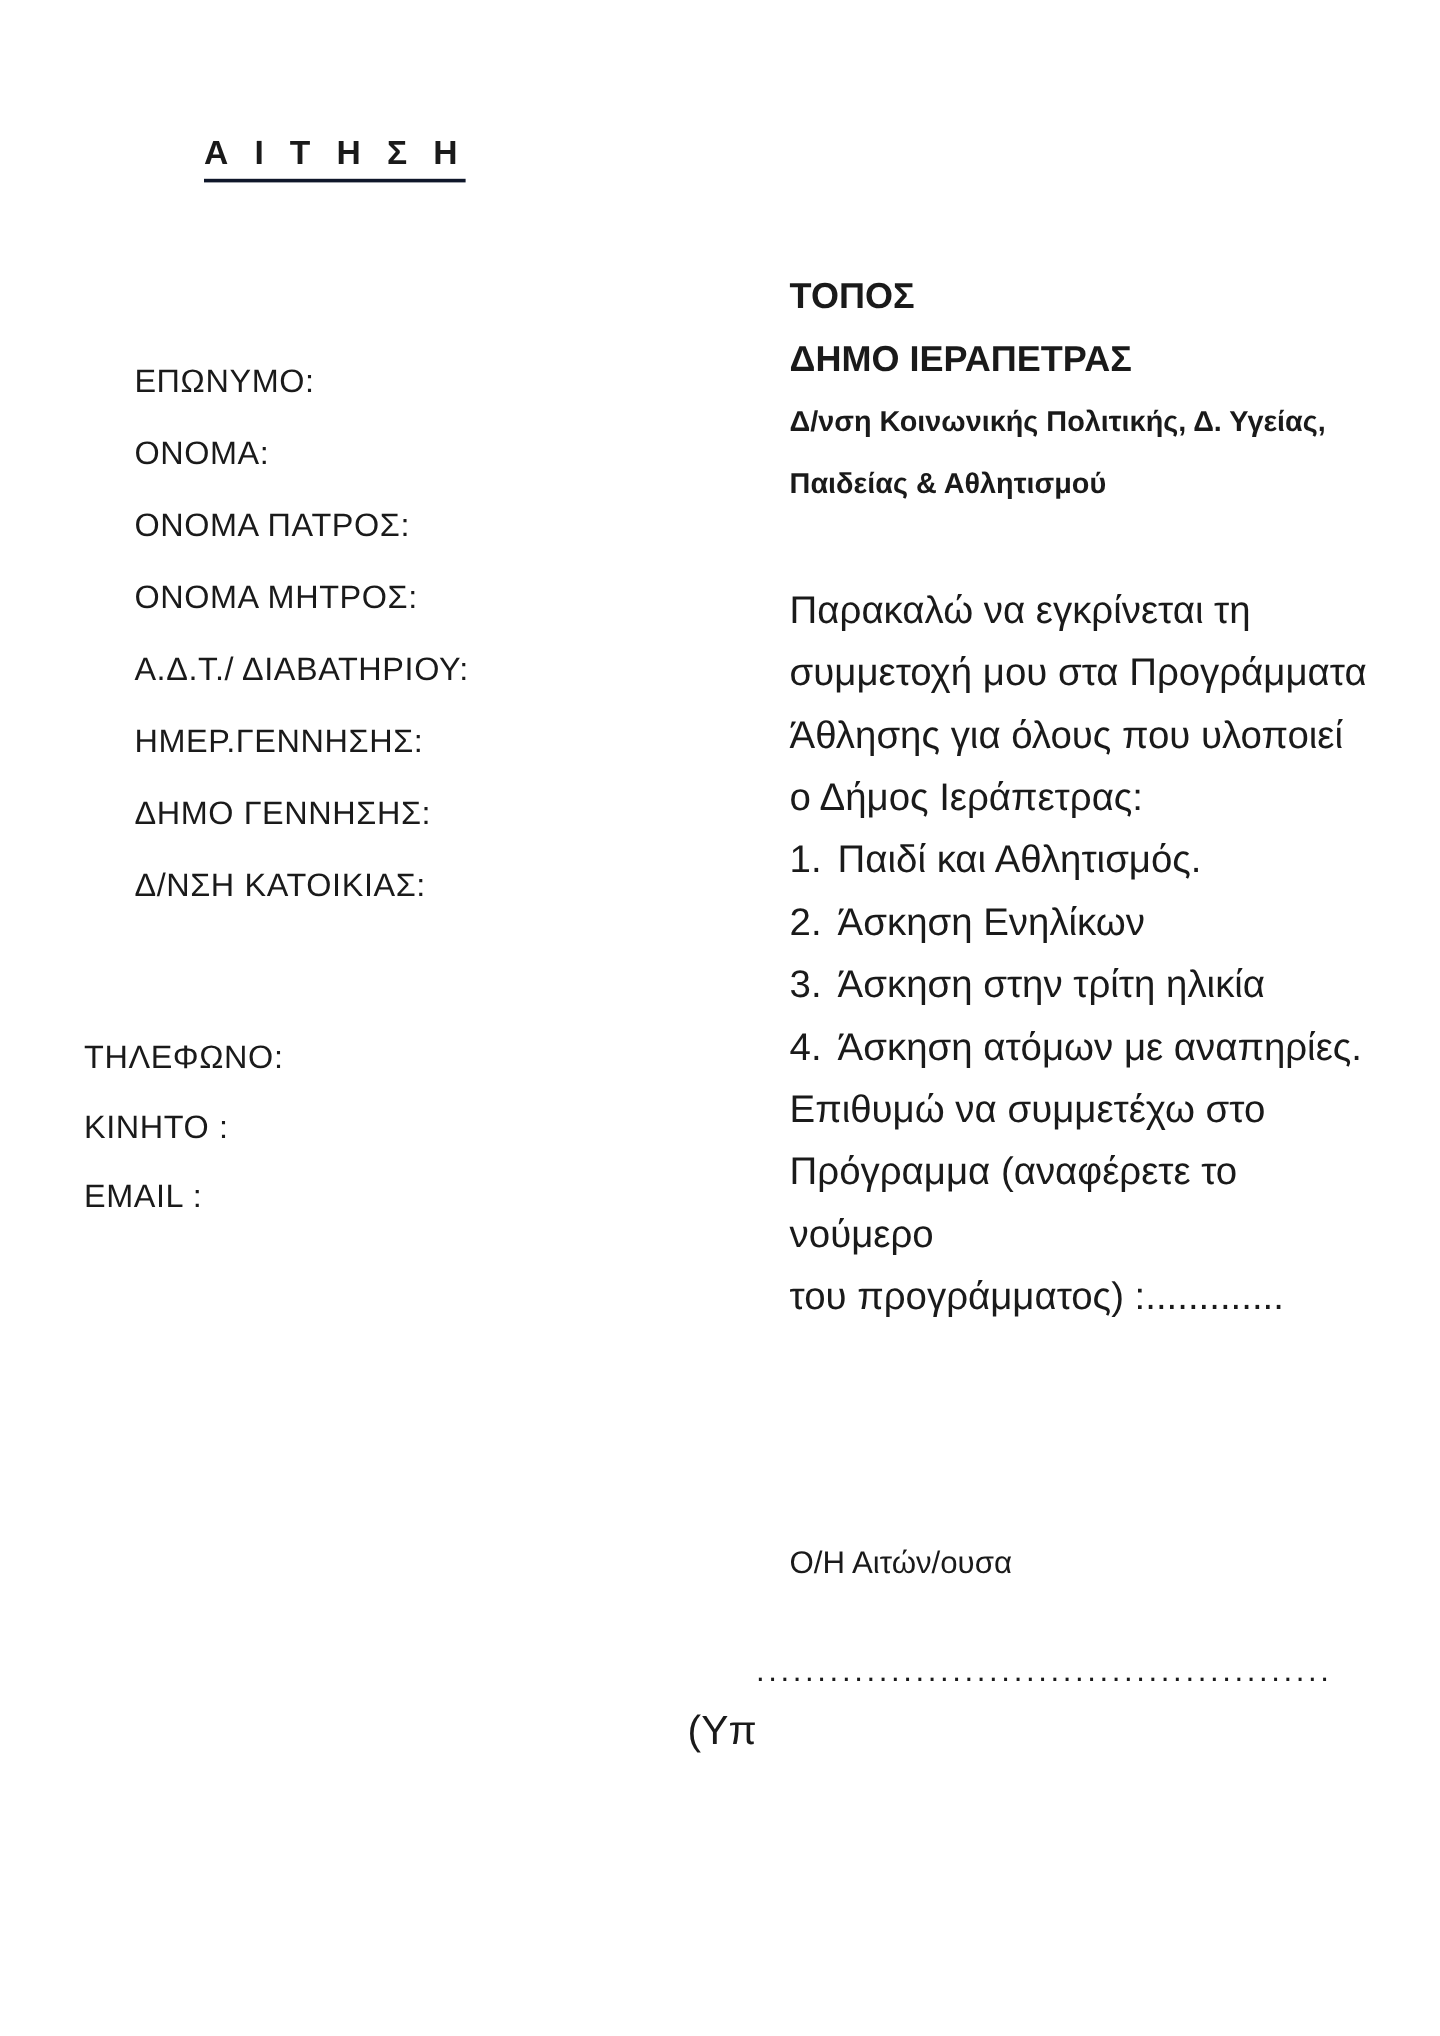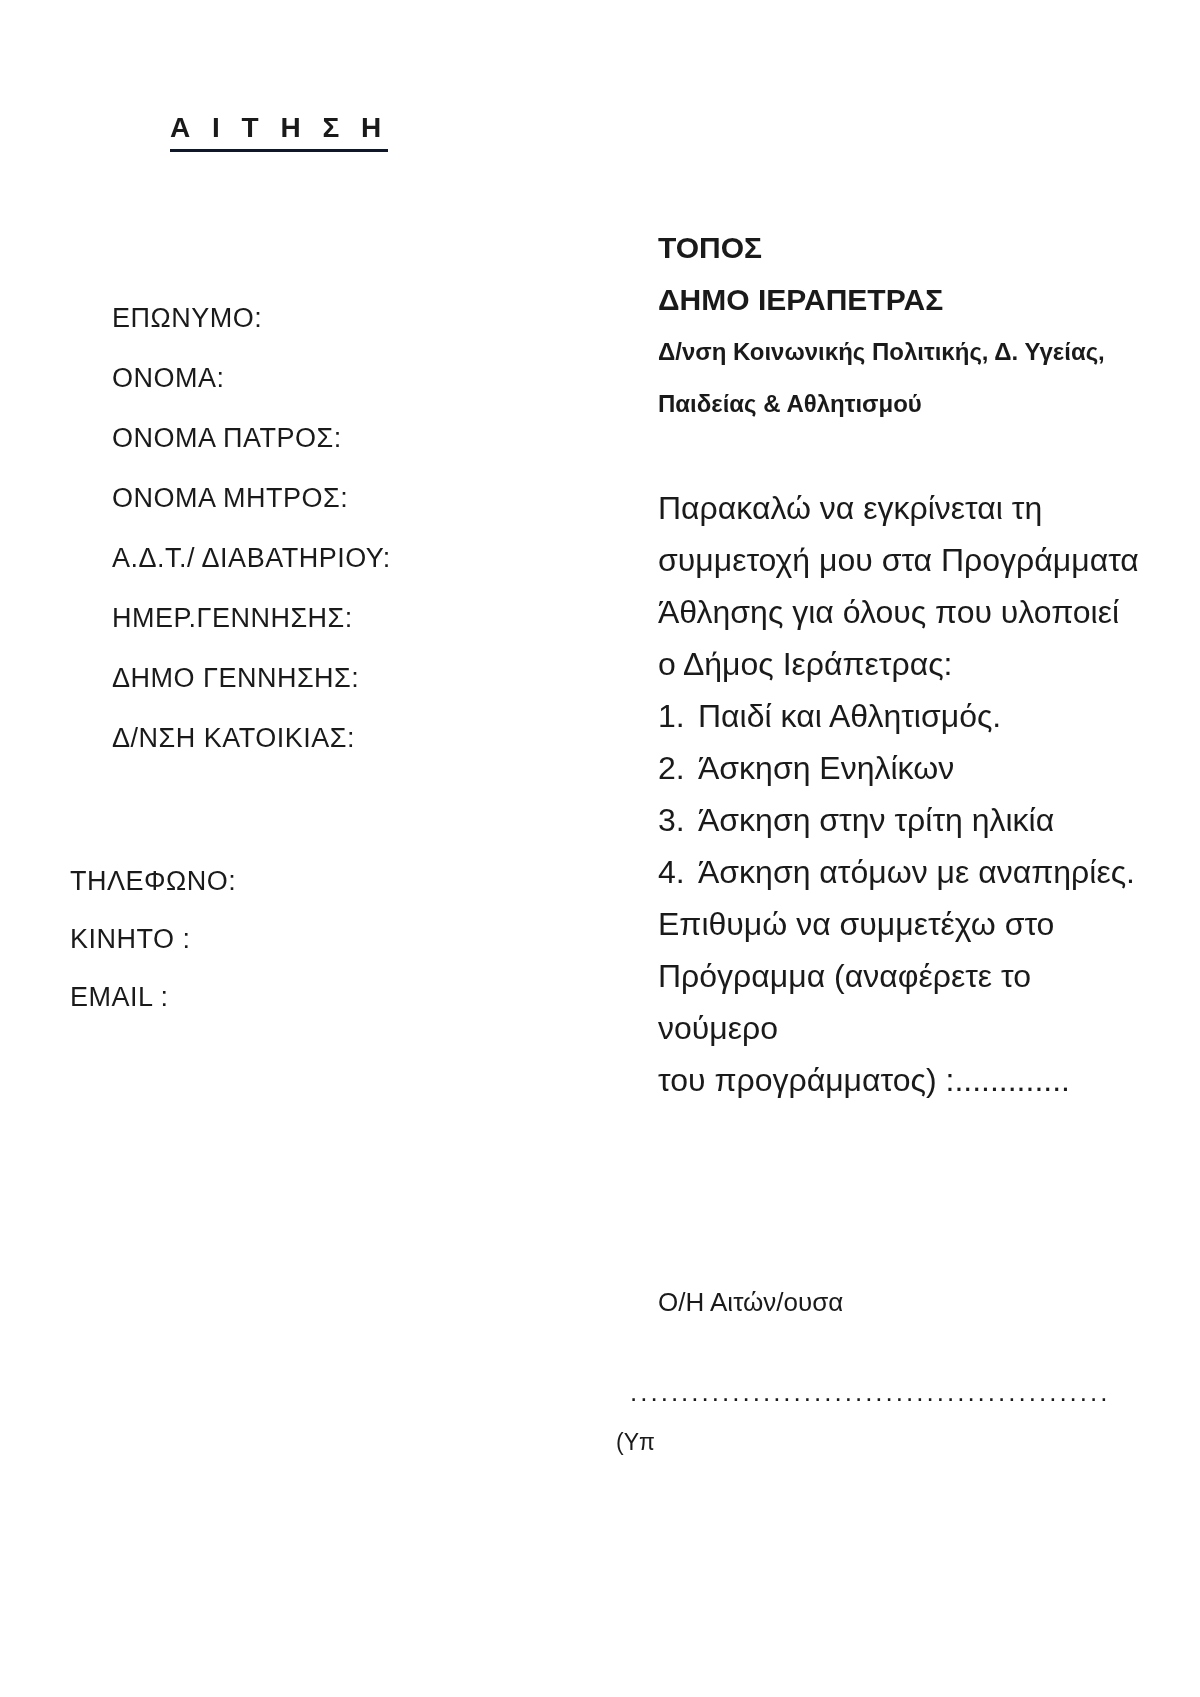--- a/index.html
+++ b/index.html
@@ -88,24 +88,23 @@
     top: 1372px;
     font-size: 26px;
     line-height: 40px;
     letter-spacing: 3px;
     white-space: nowrap;
   }
   .signature-caption {
     position: absolute;
     left: 573px;
     top: 1422px;
-    font-size: 23px;
+    font-size: 34px;
     line-height: 40px;
     white-space: nowrap;
-    margin-left: 43px;
   }
 </style>
 </head>
 <body>
 
 <div class="page">
 
   <div class="doc-title">Α Ι Τ Η Σ Η</div>
 
   <div class="identity-fields">

